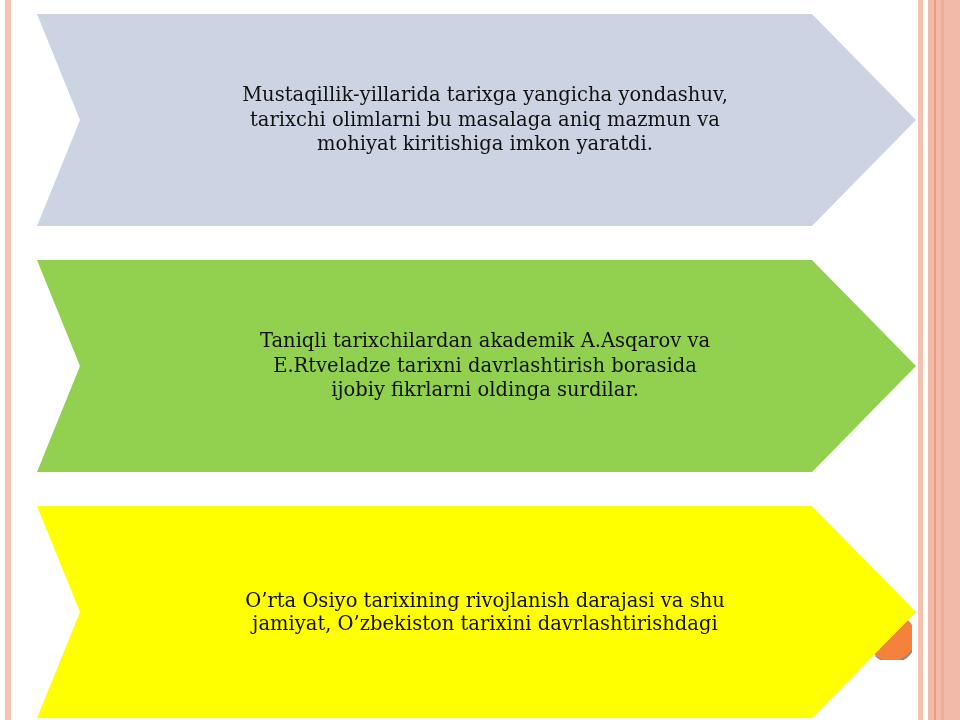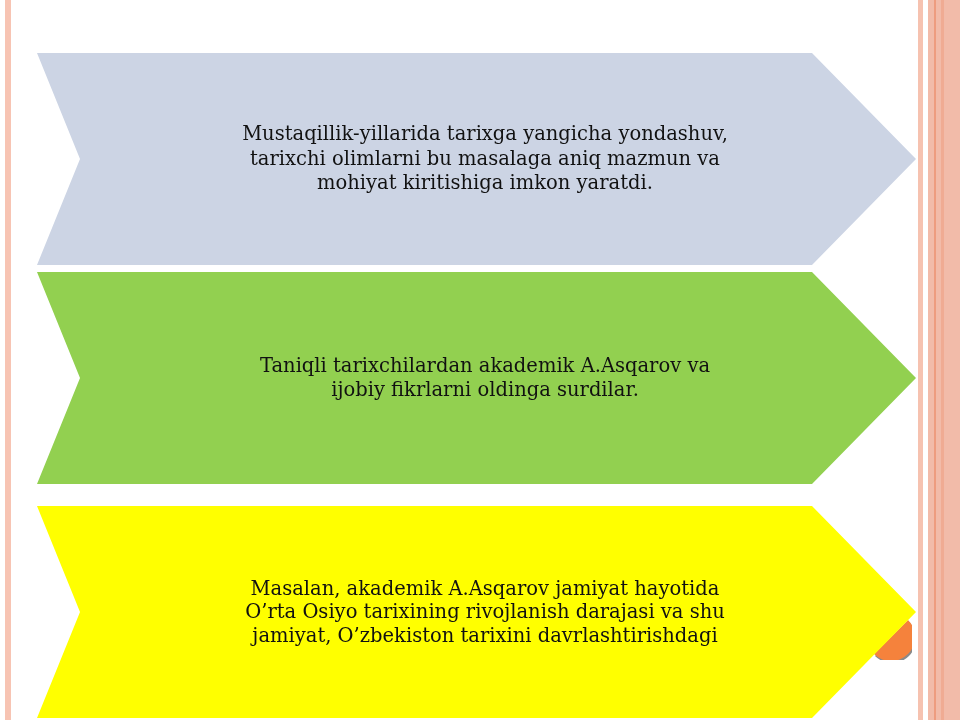--- a/index.html
+++ b/index.html
@@ -15,22 +15,22 @@
     .right-line2 { position: absolute; left: 941px; top: 0; width: 3px; height: 720px; background: #f0ab93; }
     .orange-deco { position: absolute; left: 872px; top: 620px; width: 40px; height: 40px; }
     .chevron { position: absolute; left: 0; width: 960px; height: 212px; }
     .chevron svg { position: absolute; left: 0; top: 0; }
     .chevron-text {
       position: absolute; left: 130px; width: 710px; top: 0; height: 212px;
       display: flex; align-items: center; justify-content: center;
       text-align: center; color: #111111; font-size: 19.5px; line-height: 24.5px;
     }
     .chevron-text span { display: block; }
-    .c1 { top: 14px; margin-top: 39px; }
-    .c2 { top: 260px; margin-top: 12px; }
+    .c1 { top: 14px; }
+    .c2 { top: 260px; }
     .c3 { top: 506px; }
     .c3 .chevron-text { font-size: 19.5px; line-height: 23.5px; }
   </style>
 </head>
 <body>
 
 <div class="left-stripe"></div>
 <div class="right-thin"></div>
 <div class="right-band"></div>
 <div class="right-line1"></div>
@@ -54,29 +54,29 @@
   </div>
 </div>
 
 <div class="chevron c2">
   <svg width="960" height="212">
     <polygon points="37,0 812,0 916,106 812,212 37,212 80,106" fill="#92d050"></polygon>
   </svg>
   <div class="chevron-text">
     <div>
       <span>Taniqli tarixchilardan akademik A.Asqarov va</span>
+      <span>E.Rtveladze tarixni davrlashtirish borasida</span>
       <span>ijobiy fikrlarni oldinga surdilar.</span>
     </div>
   </div>
 </div>
 
 <div class="chevron c3">
   <svg width="960" height="212">
     <polygon points="37,0 812,0 916,106 812,212 37,212 80,106" fill="#ffff00"></polygon>
   </svg>
   <div class="chevron-text">
     <div>
-      <span>Masalan, akademik A.Asqarov jamiyat hayotida</span>
       <span>O’rta Osiyo tarixining rivojlanish darajasi va shu</span>
       <span>jamiyat, O’zbekiston tarixini davrlashtirishdagi</span>
     </div>
   </div>
 </div>
 
 </body></html>

